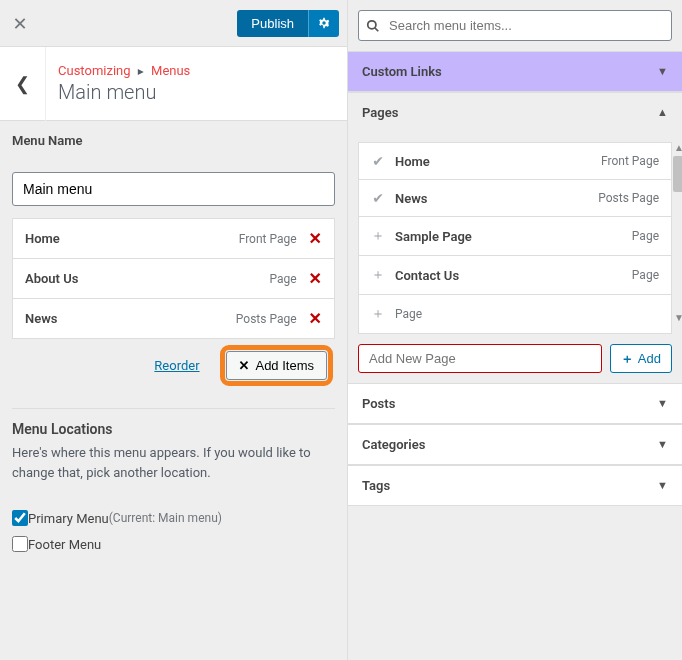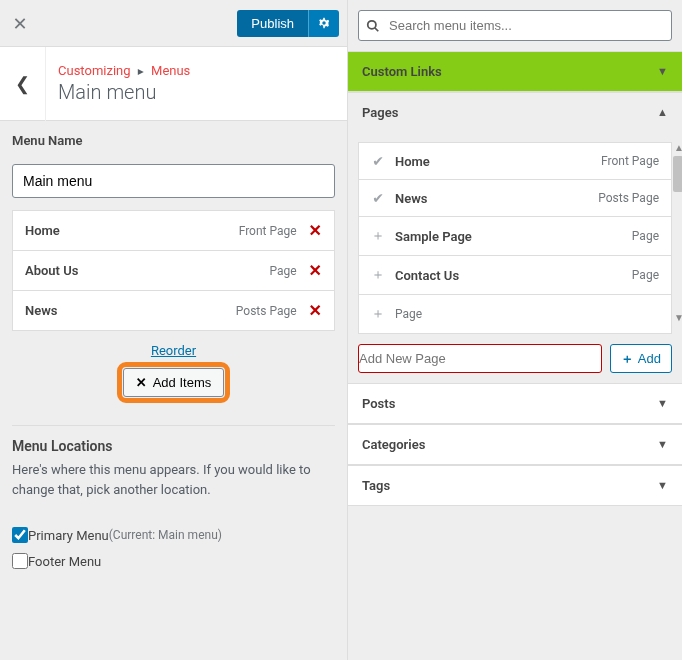--- a/index.html
+++ b/index.html
@@ -14,69 +14,69 @@
 .btn-publish { background:#0369a1; color:#fff; border:none; padding: 6px 14px; font-size:13px; border-radius:3px 0 0 3px; cursor:pointer; }
 .btn-gear { background:#007cba; color:#fff; border:none; border-left:1px solid rgba(255,255,255,.3); padding:0 8px; border-radius:0 3px 3px 0; cursor:pointer; display:flex;align-items:center;}
 .crumbs-row { display:flex; align-items:center; height:74px; border-bottom:1px solid #ddd; background:#fff; }
 .back-btn { width: 46px; height:74px; display:flex;align-items:center;justify-content:center; cursor:pointer; font-size:18px; color:#444; border-right:1px solid #eee;}
 .crumbs-text { padding: 0 12px;}
 .crumb { font-size:13px; color:#ef4444; }
 .crumb-sep { color:#555d66; margin: 0 4px; font-size: 12px;}
 .crumb-title { font-size:20px; font-weight:300; color:#555d66; margin-top:2px; }
 
 .section { padding: 12px; }
-.lbl { font-weight:600; margin-bottom:16px; display:block; color:#444;}
+.lbl { font-weight:600; margin-bottom:24px; display:block; color:#444;}
 .text-input { width:100%; padding:6px 10px; border:1px solid #7e8993; border-radius:3px; font-size:14px; background:#fff; height:34px; }
 
 .menu-items-list { margin-top:12px; }
 .menu-item { background:#fff; border:1px solid #ddd; border-top:none; padding:10px 12px; display:flex; align-items:center; }
 .menu-item:first-child { border-top:1px solid #ddd; }
 .mi-title { font-weight:600; flex:1; }
 .mi-type { color:#72777c; font-size:12px; margin-right:12px; }
 .mi-remove { color:#c00000; font-weight:bold; cursor:pointer; font-size:16px; }
 
-.actions-row { display:flex; justify-content:flex-end; align-items:center; gap: 10px; padding: 12px 8px; flex-direction: column; }
+.actions-row { display:flex; justify-content:flex-end; align-items:center; gap: 26px; padding: 12px 8px; }
 .reorder-link { color:#0073aa; text-decoration:underline; cursor:pointer; }
 .add-items-btn { background:#f6f7f7; border:1px solid #7e8993; border-radius:3px; padding:6px 12px; font-size:13px; cursor:pointer; display:flex;align-items:center;gap:6px;}
 .highlight { outline: 5px solid #f58220; outline-offset: 1px; }
 
 .divider { border:none; border-top:1px solid #ddd; margin: 4px 12px 0 12px; }
 
 .loc-section { padding: 12px; }
 .loc-title { font-weight:600; margin-bottom:6px; font-size: 14px;}
 .loc-desc { color:#555d66; margin-bottom:28px; line-height:1.5;}
 .loc-opt { display:flex; align-items:center; margin-bottom:10px; }
 .loc-opt input[type=checkbox]{ width:16px; height:16px; accent-color:#007cba; cursor:pointer;}
 .loc-current { color:#72777c; font-size:12px;}
 
 .search-wrap { padding: 10px; background:#eeeeee; }
 .search-box { position:relative; }
 .search-input { width:100%; padding:7px 10px 7px 30px; border:1px solid #7e8993; border-radius:3px; font-size:13px; background:#fff; }
 .search-icon { position:absolute; left:8px; top:50%; transform:translateY(-50%); color:#72777c; font-size:14px;}
 
 .acc-sec { border-top:1px solid #ddd; }
 .acc-header { display:flex; justify-content:space-between; align-items:center; padding:12px 14px; background:#fff; cursor:pointer; border-bottom:1px solid #ddd;}
-.acc-header.collapsed-bg { background:#84cc16;}
+.acc-header.collapsed-bg { background:#c4b5fd;}
 .acc-title { font-weight:600; }
 .acc-arrow { color:#555; font-size:11px;}
 .acc-body { background:#eeeeee; padding: 10px 10px 10px 10px; position:relative;}
 .page-list { max-height:230px; overflow:hidden; position:relative; }
 .page-item { background:#fff; border:1px solid #ddd; border-top:none; padding:10px 12px; display:flex; align-items:center; gap:10px; }
 .page-item:first-child { border-top:1px solid #ddd; }
 .pi-icon { color:#a0a5aa; font-size:14px; width:14px; text-align:center;}
 .pi-icon.check { color:#a0a5aa; }
 .pi-title { font-weight:600; flex:1; }
 .pi-type { color:#72777c; font-size:12px; }
 .fake-scroll-track { position:absolute; right:-2px; top:10px; bottom:60px; width:14px; }
 .fake-scroll-up { position:absolute; top:0; right:0; color:#888; font-size:10px;}
 .fake-scroll-down { position:absolute; bottom:0; right:0; color:#888; font-size:10px;}
 .fake-scroll-thumb { position:absolute; top:14px; right:1px; width:10px; height:36px; background:#c1c1c1; border-radius:2px;}
 
 .add-new-row { display:flex; gap:8px; margin-top:10px; align-items:stretch;}
-.add-new-input { flex:1; padding:6px 0; border:1px solid #c00000; border-radius:3px; font-size:13px; }
+.add-new-input { flex:1; padding:6px 10px; border:1px solid #c00000; border-radius:3px; font-size:13px; }
 .add-btn { border:1px solid #0073aa; color:#0073aa; background:#fff; border-radius:3px; padding:0 10px; font-size:13px; display:flex;align-items:center;gap:4px;cursor:pointer;}
 
 svg{display:block;}
 </style>
 </head>
 <body>
 
 <div class="wrap">
   <div class="left">
     <div class="topbar">

